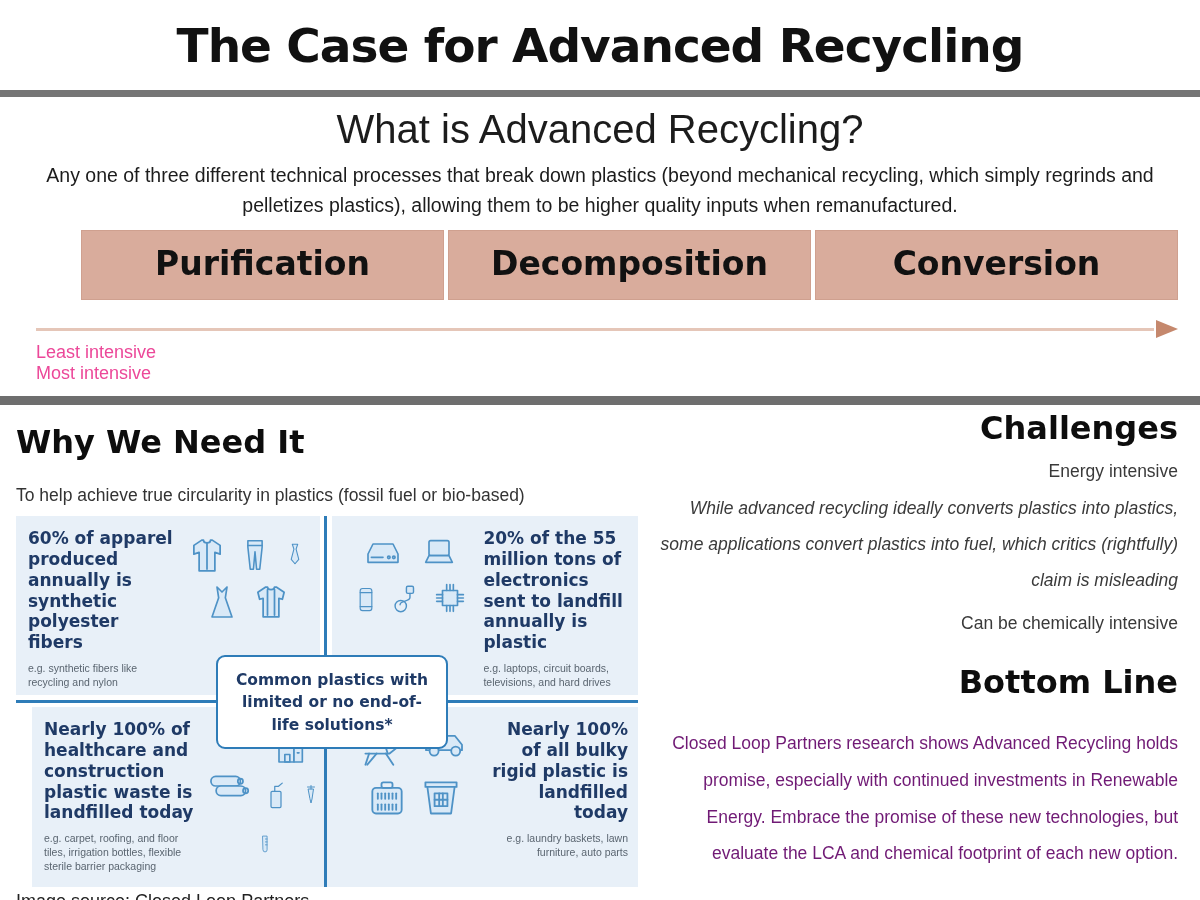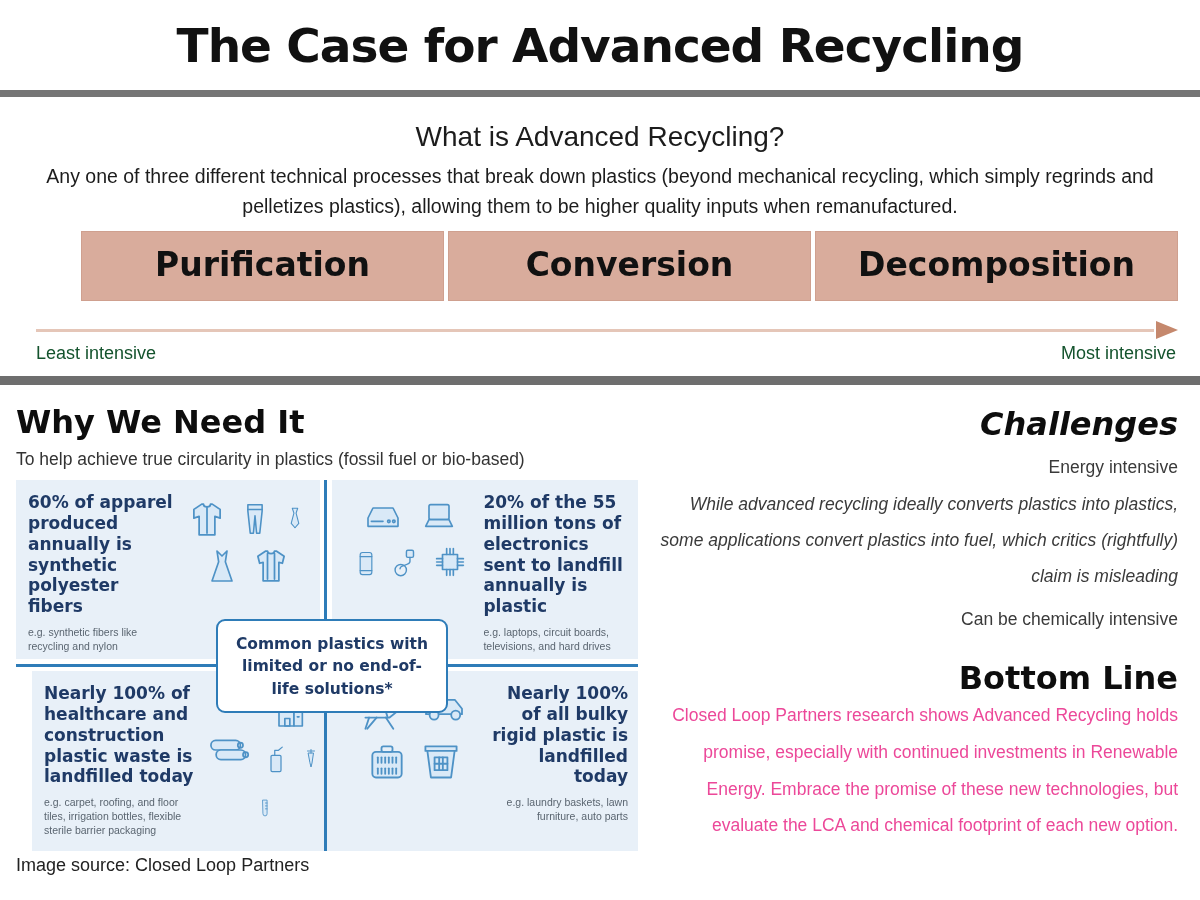--- a/index.html
+++ b/index.html
@@ -7,53 +7,53 @@
               font-family:"Liberation Sans", sans-serif; color:#1a1a1a; }
 
   
   .header { height:90px; display:flex; align-items:center; justify-content:center; }
   .main-title { font-family:"DejaVu Sans", sans-serif; font-weight:900; font-size:47px;
                 letter-spacing:-1px; color:#111; }
   .rule { height:7px; background:#757575; width:100%; }
   .rule2 { height:9px; background:#6e6e6e; width:100%; margin-top:12px; }
 
   
-  .what-heading { text-align:center; font-size:28px; font-weight:400; color:#1c1c1c;
-                  margin-top:24px; }
+  .what-heading { text-align:center; font-size:40px; font-weight:400; color:#1c1c1c;
+                  margin-top:10px; }
   .what-desc { text-align:center; font-size:19.5px; line-height:1.55; color:#1c1c1c;
                max-width:1155px; margin:8px auto 0 auto; }
   .process-row { display:flex; gap:4px; margin:10px 22px 13px 36px;padding-left:45px; }
   .process-box { flex:1; background:#d9ac9c; border:1px solid #cfa08f; text-align:center;
                  padding:13px 0 16px 0; }
   .process-box span { font-family:"DejaVu Sans", sans-serif; font-weight:800;
                       font-size:33px; color:#111; }
   .arrow-wrap { position:relative; margin:20px 22px 0 36px; height:18px; }
   .arrow-line { position:absolute; left:0; right:24px; top:8px; height:3px; background:#e5c6b8; }
   .arrow-head { position:absolute; right:0; top:0; width:0; height:0;
                 border-top:9px solid transparent; border-bottom:9px solid transparent;
                 border-left:22px solid #c5886d; }
-  .scale-row { display:flex; justify-content:space-between; margin:4px 24px 0 36px;
-               font-size:18px; color:#14532d; }
+  .scale-row { display:flex; margin:4px 24px 0 36px;
+               font-size:18px; color:#ec4899;flex-direction:column; }
 
   
   .main { display:flex; margin-top:2px; }
   .col-left { width:652px; padding-left:16px; }
   .col-right { flex:1; padding-right:22px; text-align:right; }
 
   h2.sec { font-family:"DejaVu Sans", sans-serif; font-weight:800; font-size:32px; color:#0d0d0d; }
   .why-h { margin-top:16px; }
-  .why-sub { font-size:17.5px; color:#333; margin-top:8px; }
+  .why-sub { font-size:17.5px; color:#333; margin-top:24px; }
   .img-caption { font-size:18px; color:#222; margin-top:4px; }
 
-  .chal-h { margin-top:18px;font-style:italic; }
+  .chal-h { margin-top:2px; }
   .chal-item { font-size:17.5px; color:#3a3a3a; margin-top:10px; line-height:1.6; }
   .chal-note { font-size:17.5px; font-style:italic; color:#3a3a3a; line-height:2.05;
                margin-top:6px; max-width:525px; margin-left:auto; }
   .bl-h { margin-top:26px; }
-  .bl-text { font-size:17.5px; color:#ec4899; line-height:2.1; margin-top:0;
+  .bl-text { font-size:17.5px; color:#701a75; line-height:2.1; margin-top:24px;
              max-width:525px; margin-left:auto; }
 
   
   .infographic { position:relative; width:622px; height:371px; margin-top:10px; background:#fff; }
   .quad { position:absolute; background:#e8f0f8; }
   .q-tl { left:0; top:0; width:304px; height:179px; }
   .q-tr { left:316px; top:0; width:306px; height:179px; }
   .q-bl { left:16px; top:191px; width:304px; height:180px; }
   .q-br { left:316px; top:191px; width:306px; height:180px; }
   .cross-v { position:absolute; left:308px; top:0; width:3px; height:371px; background:#2e7cb8; }
@@ -88,24 +88,24 @@
 
 <div>
   <div class="what-heading">What is Advanced Recycling?</div>
   <div class="what-desc">Any one of three different technical processes that break down plastics (beyond mechanical recycling, which simply regrinds and pelletizes plastics), allowing them to be higher quality inputs when remanufactured.</div>
 
   <div class="process-row">
     <div class="process-box">
       <span>Purification</span>
     </div>
     <div class="process-box">
-      <span>Conversion</span>
+      <span>Decomposition</span>
     </div>
     <div class="process-box">
-      <span>Decomposition</span>
+      <span>Conversion</span>
     </div>
   </div>
 
   <div class="arrow-wrap">
     <div class="arrow-line"></div>
     <div class="arrow-head"></div>
   </div>
   <div class="scale-row">
     <span>Least intensive</span>
     <span>Most intensive</span>

